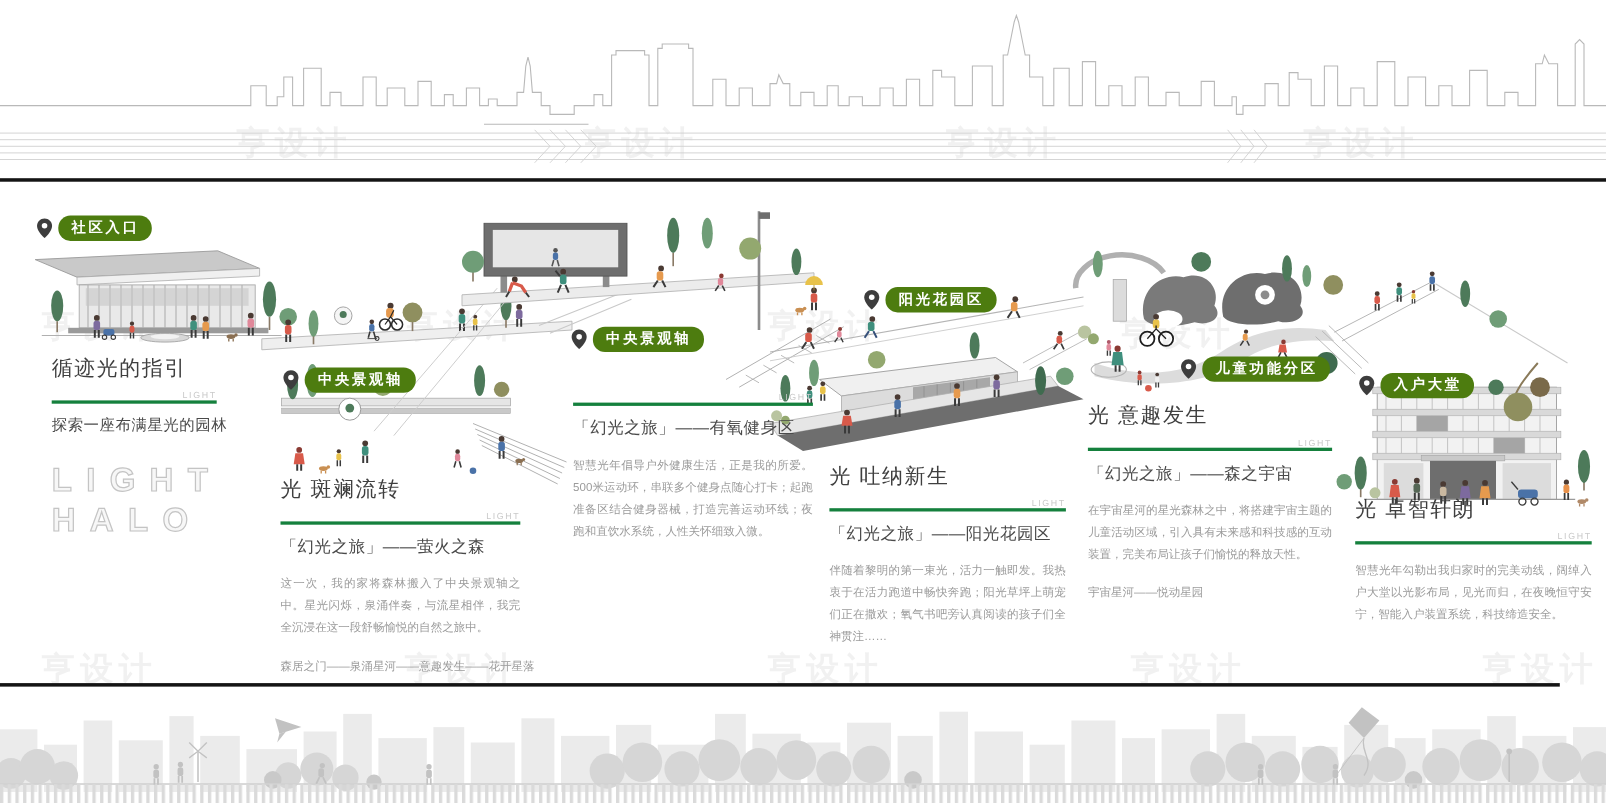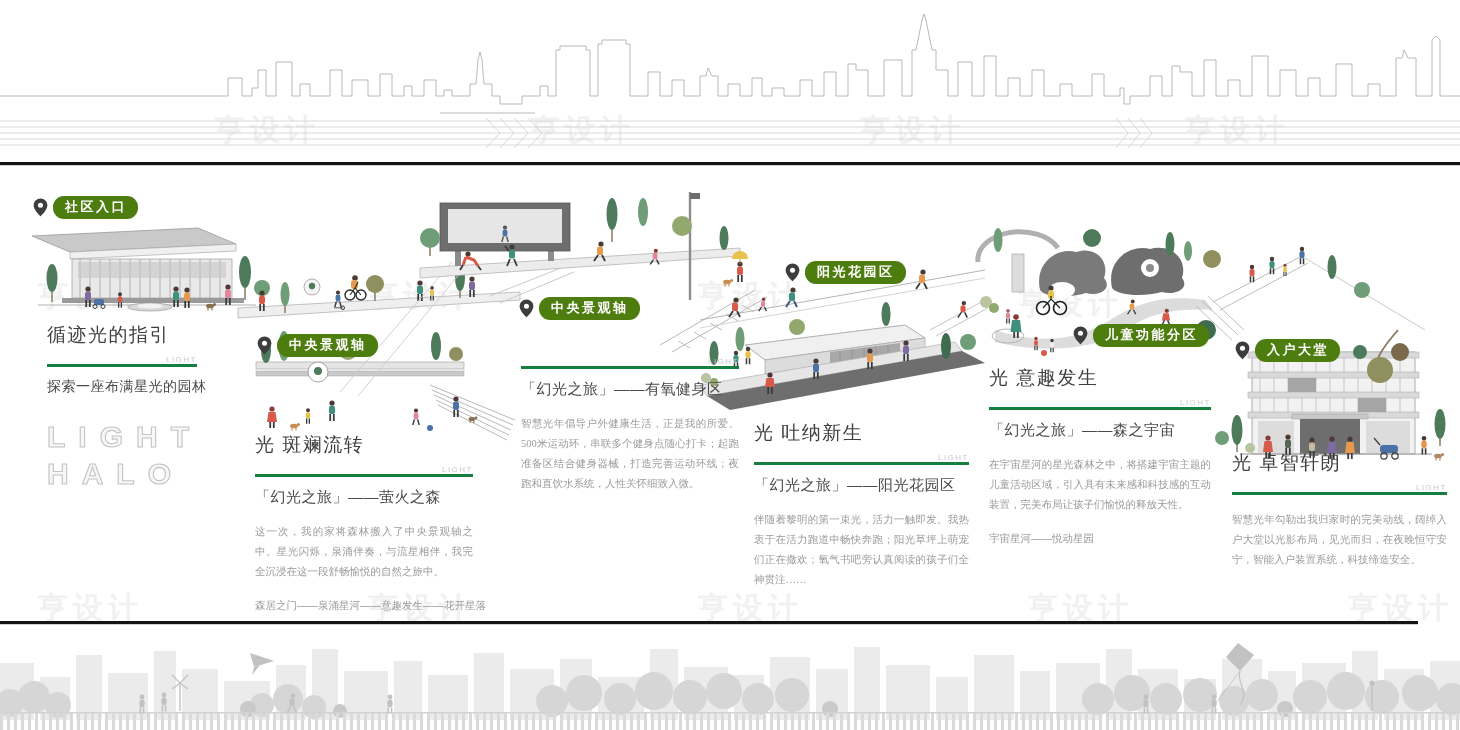--- a/index.html
+++ b/index.html
@@ -8,21 +8,21 @@
   #art{position:absolute;left:0;top:0;z-index:1;pointer-events:none;}
   .wm{position:absolute;z-index:0;font-size:30px;font-weight:bold;letter-spacing:5px;color:rgba(150,150,150,0.13);}
   .pin{position:absolute;display:flex;align-items:center;gap:5px;z-index:3;}
   .pin .pill{background:#4d7c0f;color:#fff;font-size:13px;font-weight:600;letter-spacing:2.5px;
              padding:2px 11px 3px 12px;border-radius:11px;white-space:nowrap;}
   .tblock{position:absolute;z-index:2;}
   .ztitle{font-size:19px;font-weight:normal;color:#3f3f3f;letter-spacing:1.5px;white-space:nowrap;}
   .trule{position:relative;border-bottom:3px solid #15803d;margin-top:7px;height:9px;}
   .light-tag{position:absolute;right:0;bottom:0;font-size:8px;color:#c9c9c9;letter-spacing:1.5px;}
   .zsub{font-size:15px;color:#4a4a4a;margin-top:11px;letter-spacing:0.5px;white-space:nowrap;}
-  .zbody{font-size:10.5px;color:#9b9b9b;line-height:1.9;margin-top:15px;text-align:justify;font-family:Liberation Serif, serif;}
+  .zbody{font-size:10.5px;color:#9b9b9b;line-height:1.9;margin-top:15px;text-align:justify;}
   .zroute{font-size:10.5px;color:#9b9b9b;margin-top:17px;white-space:nowrap;}
   .brand{margin-top:22px;font-size:30px;font-weight:bold;line-height:37px;letter-spacing:13px;
          color:#f7f7f7;-webkit-text-stroke:1.1px #c4c4c4;}
 </style>
 </head>
 <body>
 
 <div id="board">
 
   <span class="wm" style="left:215px;top:110px">亨设计</span>

